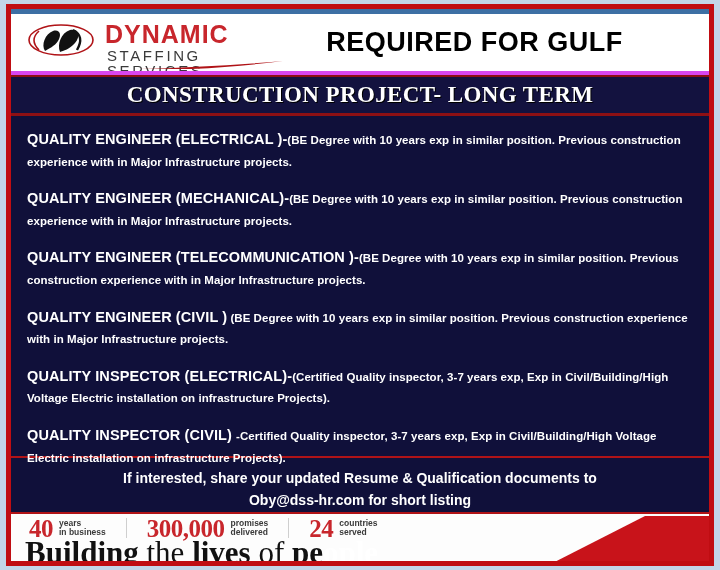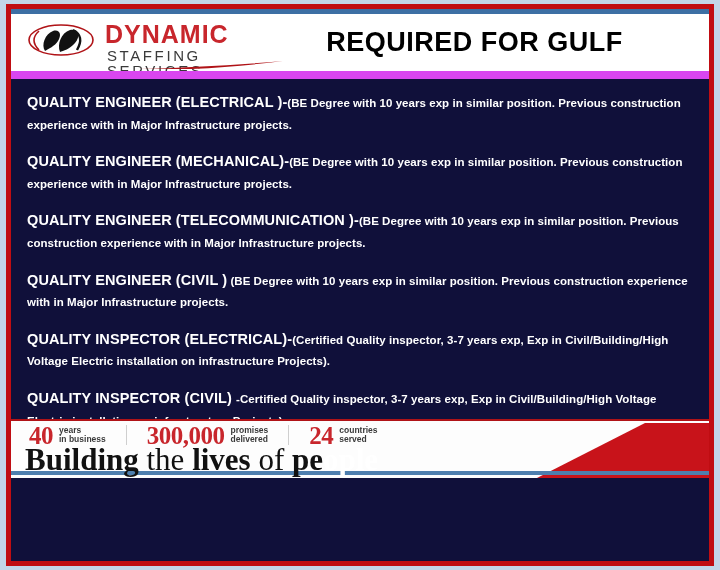--- a/index.html
+++ b/index.html
@@ -30,21 +30,21 @@
     box-sizing: border-box;
     background: #10103a;
     overflow: hidden;
   }
 
   
   .header {
     position: relative;
     height: 62px;
     background: #ffffff;
-    border-bottom: 8px solid #d946ef;
+    border-bottom: 4px solid #d946ef;
     display: flex;
     align-items: center;
     overflow: hidden;
   }
   .header-topstrip {
     position: absolute;
     left: 0; top: 0;
     width: 100%;
     height: 5px;
     background: #3d6fa4;
@@ -271,20 +271,23 @@
         <div class="logo-swoosh">
           <svg viewBox="0 0 210 11" width="210" height="11" preserveAspectRatio="none">
             <path d="M0 9 C60 9 140 6 210 0 C150 8 70 11 0 11 Z" fill="#b01317"></path>
           </svg>
         </div>
       </div>
 
       <div class="required-title">REQUIRED FOR GULF</div>
     </div>
 
+    <div class="subtitle-bar">
+      <div class="subtitle-text">CONSTRUCTION PROJECT- LONG TERM</div>
+    </div>
 
     <div class="body-area">
       <div class="job">
         <span class="job-title">QUALITY ENGINEER (ELECTRICAL )-</span><span class="job-desc">(BE Degree with 10 years exp in similar position. Previous construction experience with in Major Infrastructure projects.</span>
       </div>
       <div class="job">
         <span class="job-title">QUALITY ENGINEER (MECHANICAL)-</span><span class="job-desc">(BE Degree with 10 years exp in similar position. Previous construction experience with in Major Infrastructure projects.</span>
       </div>
       <div class="job">
         <span class="job-title">QUALITY ENGINEER (TELECOMMUNICATION )-</span><span class="job-desc">(BE Degree with 10 years exp in similar position. Previous construction experience with in Major Infrastructure projects.</span>
@@ -293,20 +296,24 @@
         <span class="job-title">QUALITY ENGINEER (CIVIL )</span><span class="job-desc"> (BE Degree with 10 years exp in similar position. Previous construction experience with in Major Infrastructure projects.</span>
       </div>
       <div class="job">
         <span class="job-title">QUALITY INSPECTOR (ELECTRICAL)-</span><span class="job-desc">(Certified Quality inspector, 3-7 years exp, Exp in Civil/Building/High Voltage Electric installation on infrastructure Projects).</span>
       </div>
       <div class="job">
         <span class="job-title">QUALITY INSPECTOR (CIVIL) </span><span class="job-desc">-Certified Quality inspector, 3-7 years exp, Exp in Civil/Building/High Voltage Electric installation on infrastructure Projects).</span>
       </div>
     </div>
 
+    <div class="contact-area">
+      <div class="contact-line">If interested, share your updated Resume &amp; Qualification documents to</div>
+      <div class="contact-line">Oby@dss-hr.com for short listing</div>
+    </div>
 
     <div class="footer">
 
       <div class="red-wedge">
         <svg viewBox="0 0 190 56" width="190" height="56" preserveAspectRatio="none">
           <path d="M190 0 L190 56 L10 56 L120 0 Z" fill="#c8131a"></path>
         </svg>
       </div>
 
       <div class="stats-row">

